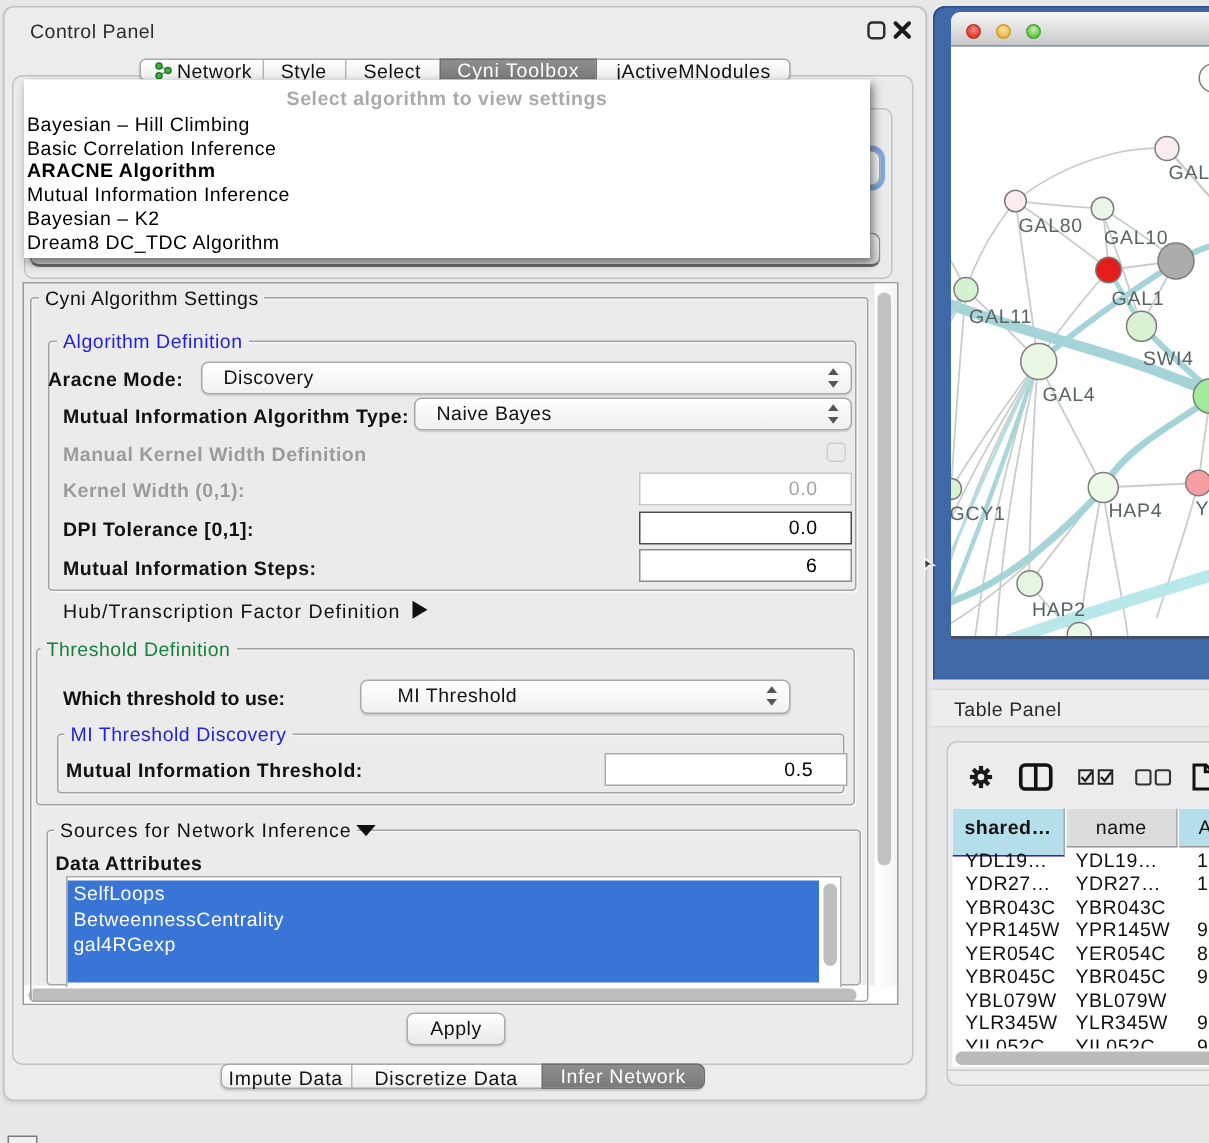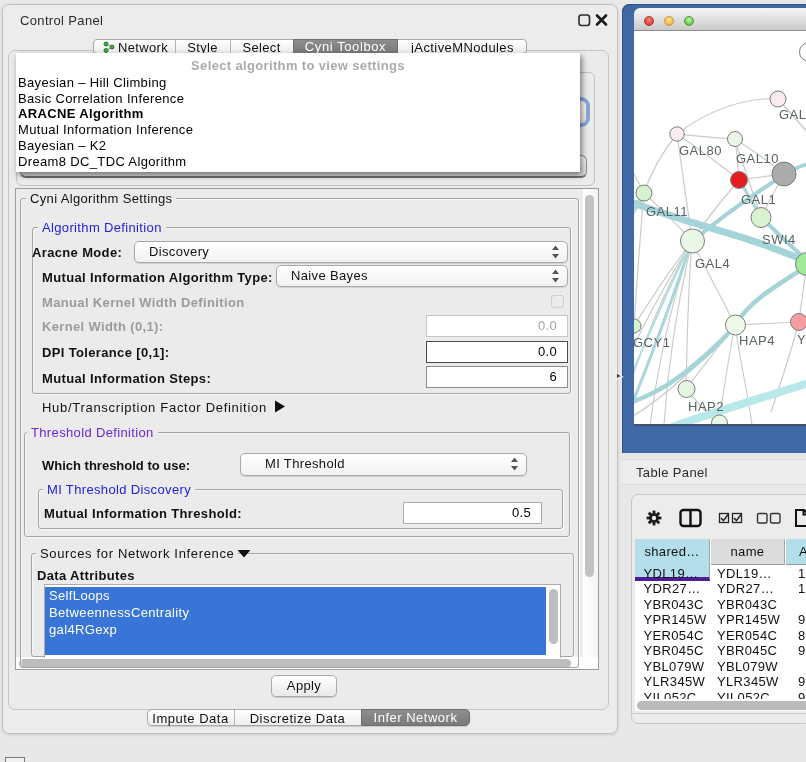--- a/index.html
+++ b/index.html
@@ -7,21 +7,21 @@
     font-family:"Liberation Sans", sans-serif; font-size:13px; color:#111; letter-spacing:0.35px; }
   .abs { position:absolute; }
   .b { font-weight:bold; }
   .combo {
     position:absolute; height:22px; border:1px solid #a9a9a9; border-radius:5px;
     background:linear-gradient(#ffffff,#f1f1f1);
     box-shadow:0 1px 1px rgba(0,0,0,0.12);
     line-height:20px; padding-left:14px; color:#111;
   }
   .combo .arr { position:absolute; right:7px; top:2px; width:9px; height:16px; }
-  .field { position:absolute; height:22px; background:#fff; text-align:right; padding-right:10px; line-height:20px; }
+  .field { position:absolute; height:22px; background:#fff; text-align:right; padding-right:22px; line-height:20px; }
   .grp { position:absolute; border:1px solid #a4a4a4; border-radius:3px; box-shadow:1px 1px 0 rgba(255,255,255,0.7), inset 1px 1px 0 rgba(255,255,255,0.55); }
   .gtitle { position:absolute; background:#ebebeb; padding:0 4px; line-height:13px; }
 </style>
 </head>
 <body>
 
 <div class="abs" style="left:2px; top:4px; width:616px; height:730px; background:#ececec; border:1px solid #c2c2c2; border-radius:7px; box-shadow:0 1px 3px rgba(0,0,0,0.12);"></div>
 <div class="abs" style="left:20px; top:13px; color:#2b2b2b;">Control Panel</div>
 
 <svg class="abs" style="left:577px; top:13px;" width="34" height="15" viewBox="0 0 34 15">
@@ -86,31 +86,31 @@
 <div class="field" style="left:426px; top:341px; width:142px; border:1.5px solid #4a4a4a; color:#000;">0.0</div>
 <div class="abs b" style="left:42px; top:371px;">Mutual Information Steps:</div>
 <div class="field" style="left:426px; top:366px; width:142px; border:1px solid #8c8c8c; color:#000;">6</div>
 
 <div class="abs" style="left:42px; top:400px; letter-spacing:0.7px;">Hub/Transcription Factor Definition</div>
 <svg class="abs" style="left:274px; top:400px;" width="12" height="13" viewBox="0 0 12 13">
     <path d="M1 0.5 L11 6.5 L1 12.5 Z" fill="#111"></path>
   </svg>
 
 <div class="grp" style="left:24px; top:432px; width:546px; height:105px;"></div>
-<div class="gtitle" style="left:27px; top:426px; color:#6d28d9;">Threshold Definition</div>
+<div class="gtitle" style="left:27px; top:426px; color:#15803d;">Threshold Definition</div>
 <div class="abs b" style="left:0; top:458px; width:232px; text-align:center; letter-spacing:0;">Which threshold to use:</div>
 <div class="combo" style="left:240px; top:453px; width:287px; height:23px; padding-left:24px;">MI Threshold
   <svg class="arr" viewBox="0 0 9 16">
       <path d="M4.5 1.5 L8 6 L1 6 Z M4.5 14.5 L8 10 L1 10 Z" fill="#555"></path>
     </svg>
 </div>
 <div class="grp" style="left:38px; top:489px; width:525px; height:40px;"></div>
 <div class="gtitle" style="left:43px; top:483px; color:#2222dd;">MI Threshold Discovery</div>
 <div class="abs b" style="left:44px; top:506px;">Mutual Information Threshold:</div>
-<div class="field" style="left:403px; top:502px; width:139px; border:1px solid #ababab; color:#000;">0.5</div>
+<div class="field" style="left:403px; top:502px; width:162px; border:1px solid #ababab; color:#000;">0.5</div>
 
 <div class="grp" style="left:31px; top:553px; width:543px; height:104px;"></div>
 <div class="gtitle" style="left:36px; top:547px; letter-spacing:0.65px;">Sources for Network Inference</div>
 <svg class="abs" style="left:237px; top:549px;" width="14" height="9" viewBox="0 0 14 9">
     <path d="M0.5 1 L13.5 1 L7 8.5 Z" fill="#111"></path>
   </svg>
 <div class="abs b" style="left:37px; top:568px;">Data Attributes</div>
 
 <div class="abs" style="left:44px; top:584px; width:517px; height:74px; background:#fff; border:1px solid #ababab; border-bottom:none;"></div>
 <div class="abs" style="left:45px; top:587px; width:501px; height:68px; background:#3875d7; color:#fff;">
@@ -263,21 +263,21 @@
   </g>
 
   <g stroke="#111" fill="none" stroke-width="2">
     <path d="M151 2 L159 2 L163 6 L163 18 L151 18 Z"></path>
     <path d="M158.5 2 L158.5 6.5 L163 6.5"></path>
   </g>
 </svg>
 
 <div class="abs" style="left:635px; top:539px; width:171px; height:172px; background:#fff; overflow:hidden;">
 
-  <div class="abs" style="left:0; top:0; width:75px; height:42px; background:#b5deeb; border-right:1px solid #9aa9ae; border-bottom:4px solid #4c1d95; text-align:center; line-height:25px;">shared…</div>
+  <div class="abs" style="left:0; top:0; width:75px; height:32px; background:#b5deeb; border-right:1px solid #9aa9ae; border-bottom:1px solid #4c1d95; text-align:center; line-height:25px;font-weight:bold;">shared…</div>
   <div class="abs" style="left:76px; top:0; width:74px; height:26px; background:#dcdcdc; border-right:1px solid #a9a9a9; border-bottom:1px solid #9b9b9b; text-align:center; line-height:25px;">name</div>
   <div class="abs" style="left:151px; top:0; width:40px; height:26px; background:#b5deeb; border-bottom:1px solid #9b9b9b; line-height:25px; padding-left:13px;">A</div>
 
   <div class="abs" style="left:0; top:26.5px; line-height:15.5px; white-space:pre;"><span style="display:inline-block;width:82px;padding-left:8.5px;">YDL19…</span><span style="display:inline-block;width:81px;">YDL19…</span>13
 <span style="display:inline-block;width:82px;padding-left:8.5px;">YDR27…</span><span style="display:inline-block;width:81px;">YDR27…</span>12
 <span style="display:inline-block;width:82px;padding-left:8.5px;">YBR043C</span><span style="display:inline-block;width:81px;">YBR043C</span>
 <span style="display:inline-block;width:82px;padding-left:8.5px;">YPR145W</span><span style="display:inline-block;width:81px;">YPR145W</span>9.
 <span style="display:inline-block;width:82px;padding-left:8.5px;">YER054C</span><span style="display:inline-block;width:81px;">YER054C</span>8.
 <span style="display:inline-block;width:82px;padding-left:8.5px;">YBR045C</span><span style="display:inline-block;width:81px;">YBR045C</span>9.
 <span style="display:inline-block;width:82px;padding-left:8.5px;">YBL079W</span><span style="display:inline-block;width:81px;">YBL079W</span>

